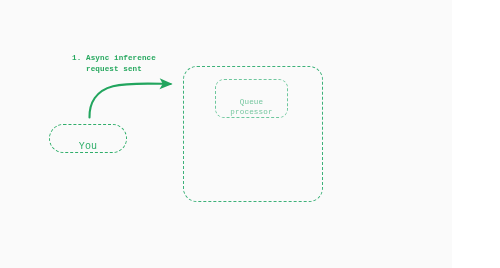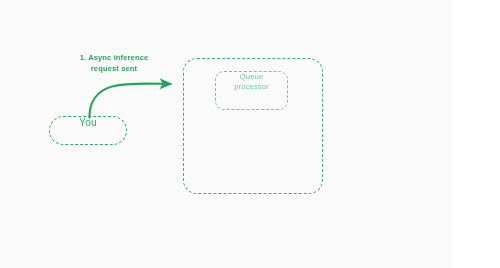--- a/index.html
+++ b/index.html
@@ -6,21 +6,21 @@
     margin: 0;
     padding: 0;
     background: #ffffff;
   }
   #canvas {
     position: relative;
     width: 452px;
     height: 268px;
     background: #fafafa;
     overflow: hidden;
-    font-family: Liberation Sans, sans-serif;
+    font-family: Liberation Mono, monospace;
   }
 
   
   #connector-layer {
     position: absolute;
     left: 0;
     top: 0;
     width: 500px;
     height: 268px;
     pointer-events: none;
@@ -38,25 +38,26 @@
     font-weight: bold;
     letter-spacing: 0.1px;
     color: #27a85f;
     white-space: pre-line;
   }
 
   
   .node {
     position: absolute;
     display: flex;
-    align-items: flex-start;
+    align-items: flex-end;
     justify-content: center;
     text-align: center;
     box-sizing: border-box;
     background: transparent;
+    margin-top: 8px;
   }
 
   #node-you {
     left: 49px;
     top: 116px;
     width: 78px;
     height: 29px;
     border: 1.5px dashed #2fae6a;
     border-radius: 15px;
     color: #2fae6a;

